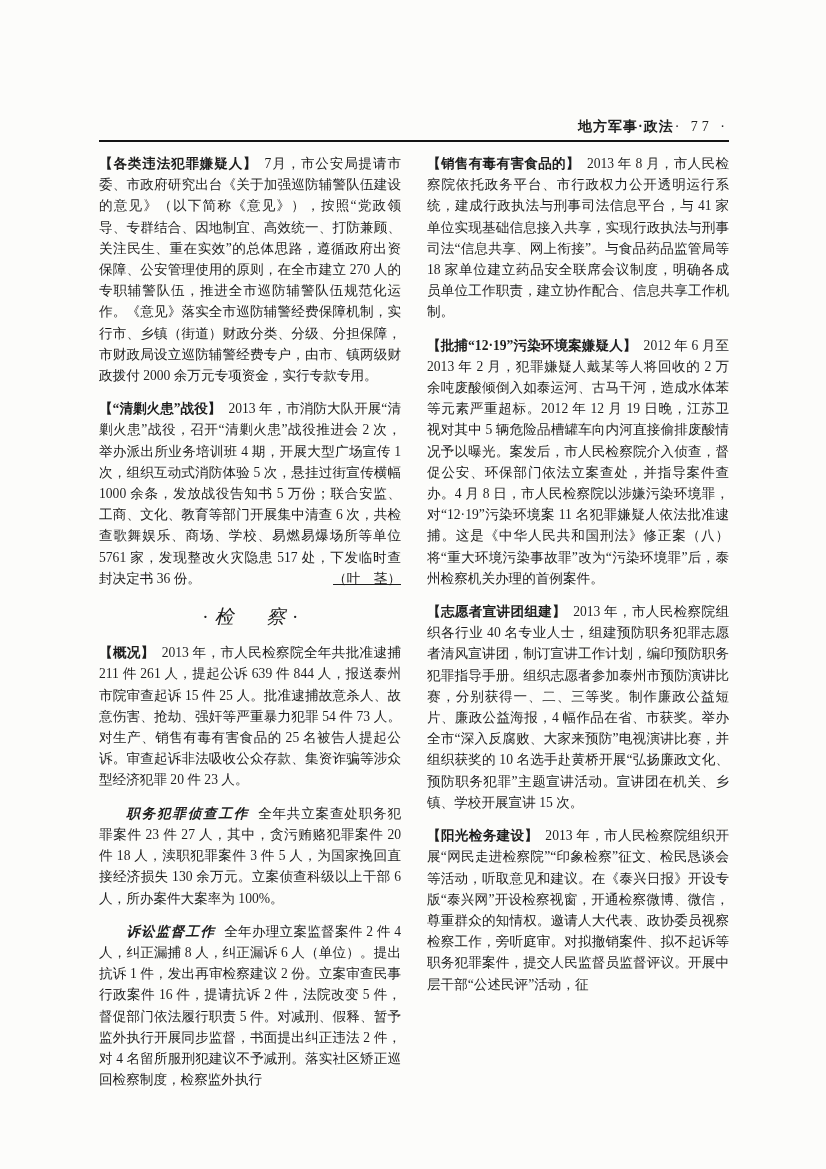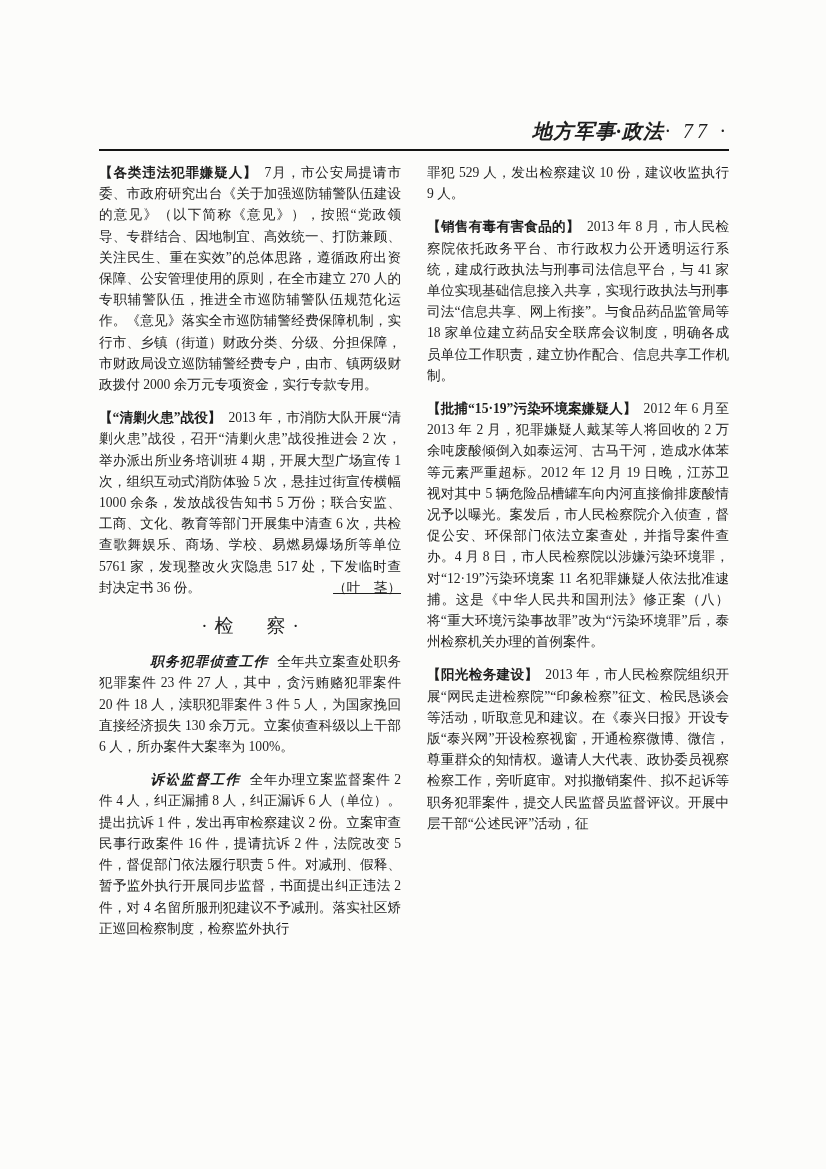--- a/index.html
+++ b/index.html
@@ -16,48 +16,48 @@
     overflow:hidden;
   }
   .content{
     position:absolute;
     left:99px;top:118px;width:630px;
   }
   .running-head{
     display:flex;
     justify-content:flex-end;
     align-items:baseline;
-    font-size:20px;
+    font-size:14px;
     margin-bottom:4px;
-    font-style:italic;
   }
   .running-head .sec{font-weight:bold;letter-spacing:1px;}
   .running-head .pg{margin-left:1px;letter-spacing:4px;}
   .head-rule{
     border:none;
     border-top:2.5px solid #141414;
     margin:0 0 11px 0;
   }
   .cols{display:flex;gap:26px;}
   .col{
     width:302px;
     font-size:13.6px;
     line-height:21.2px;
     text-align:justify;
   }
   .para{margin:0 0 12px 0;}
   .entry-head{font-weight:bold;margin-right:7px;}
-  .sub-head{font-weight:bold;font-style:italic;margin-right:9px;letter-spacing:1px;margin-left:24px;}
+  .sub-head{font-weight:bold;font-style:italic;margin-right:9px;letter-spacing:1px;}
   .indent{text-indent:2em;}
   .section-heading{
     text-align:center;
     font-size:19px;
     letter-spacing:7px;
     margin:17px 0 15px 0;
     text-indent:7px;
+    font-style:italic;
   }
   .attribution{
     float:right;
     text-decoration:underline;
   }
 </style>
 </head>
 <body>
 
 <div class="page">
@@ -73,36 +73,37 @@
 
       <div class="col">
 
 
         <p class="para"><span class="entry-head">【各类违法犯罪嫌疑人】</span><span>7月，市公安局提请市委、市政府研究出台《关于加强巡防辅警队伍建设的意见》（以下简称《意见》），按照“党政领导、专群结合、因地制宜、高效统一、打防兼顾、关注民生、重在实效”的总体思路，遵循政府出资保障、公安管理使用的原则，在全市建立 270 人的专职辅警队伍，推进全市巡防辅警队伍规范化运作。《意见》落实全市巡防辅警经费保障机制，实行市、乡镇（街道）财政分类、分级、分担保障，市财政局设立巡防辅警经费专户，由市、镇两级财政拨付 2000 余万元专项资金，实行专款专用。</span></p>
 
         <p class="para"><span class="entry-head">【“清剿火患”战役】</span><span>2013 年，市消防大队开展“清剿火患”战役，召开“清剿火患”战役推进会 2 次，举办派出所业务培训班 4 期，开展大型广场宣传 1 次，组织互动式消防体验 5 次，悬挂过街宣传横幅 1000 余条，发放战役告知书 5 万份；联合安监、工商、文化、教育等部门开展集中清查 6 次，共检查歌舞娱乐、商场、学校、易燃易爆场所等单位 5761 家，发现整改火灾隐患 517 处，下发临时查封决定书 36 份。</span><span class="attribution">（叶　茎）</span></p>
 
         <div class="section-heading">·检　察·</div>
 
+        <p class="para"><span class="entry-head">【概况】</span><span>2013 年，市人民检察院全年共批准逮捕 211 件 261 人，提起公诉 639 件 844 人，报送泰州市院审查起诉 15 件 25 人。批准逮捕故意杀人、故意伤害、抢劫、强奸等严重暴力犯罪 54 件 73 人。对生产、销售有毒有害食品的 25 名被告人提起公诉。审查起诉非法吸收公众存款、集资诈骗等涉众型经济犯罪 20 件 23 人。</span></p>
 
         <p class="para indent"><span class="sub-head">职务犯罪侦查工作</span><span>全年共立案查处职务犯罪案件 23 件 27 人，其中，贪污贿赂犯罪案件 20 件 18 人，渎职犯罪案件 3 件 5 人，为国家挽回直接经济损失 130 余万元。立案侦查科级以上干部 6 人，所办案件大案率为 100%。</span></p>
 
         <p class="para indent"><span class="sub-head">诉讼监督工作</span><span>全年办理立案监督案件 2 件 4 人，纠正漏捕 8 人，纠正漏诉 6 人（单位）。提出抗诉 1 件，发出再审检察建议 2 份。立案审查民事行政案件 16 件，提请抗诉 2 件，法院改变 5 件，督促部门依法履行职责 5 件。对减刑、假释、暂予监外执行开展同步监督，书面提出纠正违法 2 件，对 4 名留所服刑犯建议不予减刑。落实社区矫正巡回检察制度，检察监外执行</span></p>
 
       </div>
 
       <div class="col">
 
-        <p class="para"><span>罪犯 529 人，发出检察建议 10 份，建议收监执行 9 人。</span></p>
 
 
         <p class="para"><span class="entry-head">【销售有毒有害食品的】</span><span>2013 年 8 月，市人民检察院依托政务平台、市行政权力公开透明运行系统，建成行政执法与刑事司法信息平台，与 41 家单位实现基础信息接入共享，实现行政执法与刑事司法“信息共享、网上衔接”。与食品药品监管局等 18 家单位建立药品安全联席会议制度，明确各成员单位工作职责，建立协作配合、信息共享工作机制。</span></p>
 
-        <p class="para"><span class="entry-head">【批捕“15·19”污染环境案嫌疑人】</span><span>2012 年 6 月至 2013 年 2 月，犯罪嫌疑人戴某等人将回收的 2 万余吨废酸倾倒入如泰运河、古马干河，造成水体苯等元素严重超标。2012 年 12 月 19 日晚，江苏卫视对其中 5 辆危险品槽罐车向内河直接偷排废酸情况予以曝光。案发后，市人民检察院介入侦查，督促公安、环保部门依法立案查处，并指导案件查办。4 月 8 日，市人民检察院以涉嫌污染环境罪，对“12·19”污染环境案 11 名犯罪嫌疑人依法批准逮捕。这是《中华人民共和国刑法》修正案（八）将“重大环境污染事故罪”改为“污染环境罪”后，泰州检察机关办理的首例案件。</span></p>
+        <p class="para"><span class="entry-head">【批捕“12·19”污染环境案嫌疑人】</span><span>2012 年 6 月至 2013 年 2 月，犯罪嫌疑人戴某等人将回收的 2 万余吨废酸倾倒入如泰运河、古马干河，造成水体苯等元素严重超标。2012 年 12 月 19 日晚，江苏卫视对其中 5 辆危险品槽罐车向内河直接偷排废酸情况予以曝光。案发后，市人民检察院介入侦查，督促公安、环保部门依法立案查处，并指导案件查办。4 月 8 日，市人民检察院以涉嫌污染环境罪，对“12·19”污染环境案 11 名犯罪嫌疑人依法批准逮捕。这是《中华人民共和国刑法》修正案（八）将“重大环境污染事故罪”改为“污染环境罪”后，泰州检察机关办理的首例案件。</span></p>
 
+        <p class="para"><span class="entry-head">【志愿者宣讲团组建】</span><span>2013 年，市人民检察院组织各行业 40 名专业人士，组建预防职务犯罪志愿者清风宣讲团，制订宣讲工作计划，编印预防职务犯罪指导手册。组织志愿者参加泰州市预防演讲比赛，分别获得一、二、三等奖。制作廉政公益短片、廉政公益海报，4 幅作品在省、市获奖。举办全市“深入反腐败、大家来预防”电视演讲比赛，并组织获奖的 10 名选手赴黄桥开展“弘扬廉政文化、预防职务犯罪”主题宣讲活动。宣讲团在机关、乡镇、学校开展宣讲 15 次。</span></p>
 
         <p class="para"><span class="entry-head">【阳光检务建设】</span><span>2013 年，市人民检察院组织开展“网民走进检察院”“印象检察”征文、检民恳谈会等活动，听取意见和建议。在《泰兴日报》开设专版“泰兴网”开设检察视窗，开通检察微博、微信，尊重群众的知情权。邀请人大代表、政协委员视察检察工作，旁听庭审。对拟撤销案件、拟不起诉等职务犯罪案件，提交人民监督员监督评议。开展中层干部“公述民评”活动，征</span></p>
 
       </div>
 
     </div>
   </div>
 </div>
 
 </body></html>

